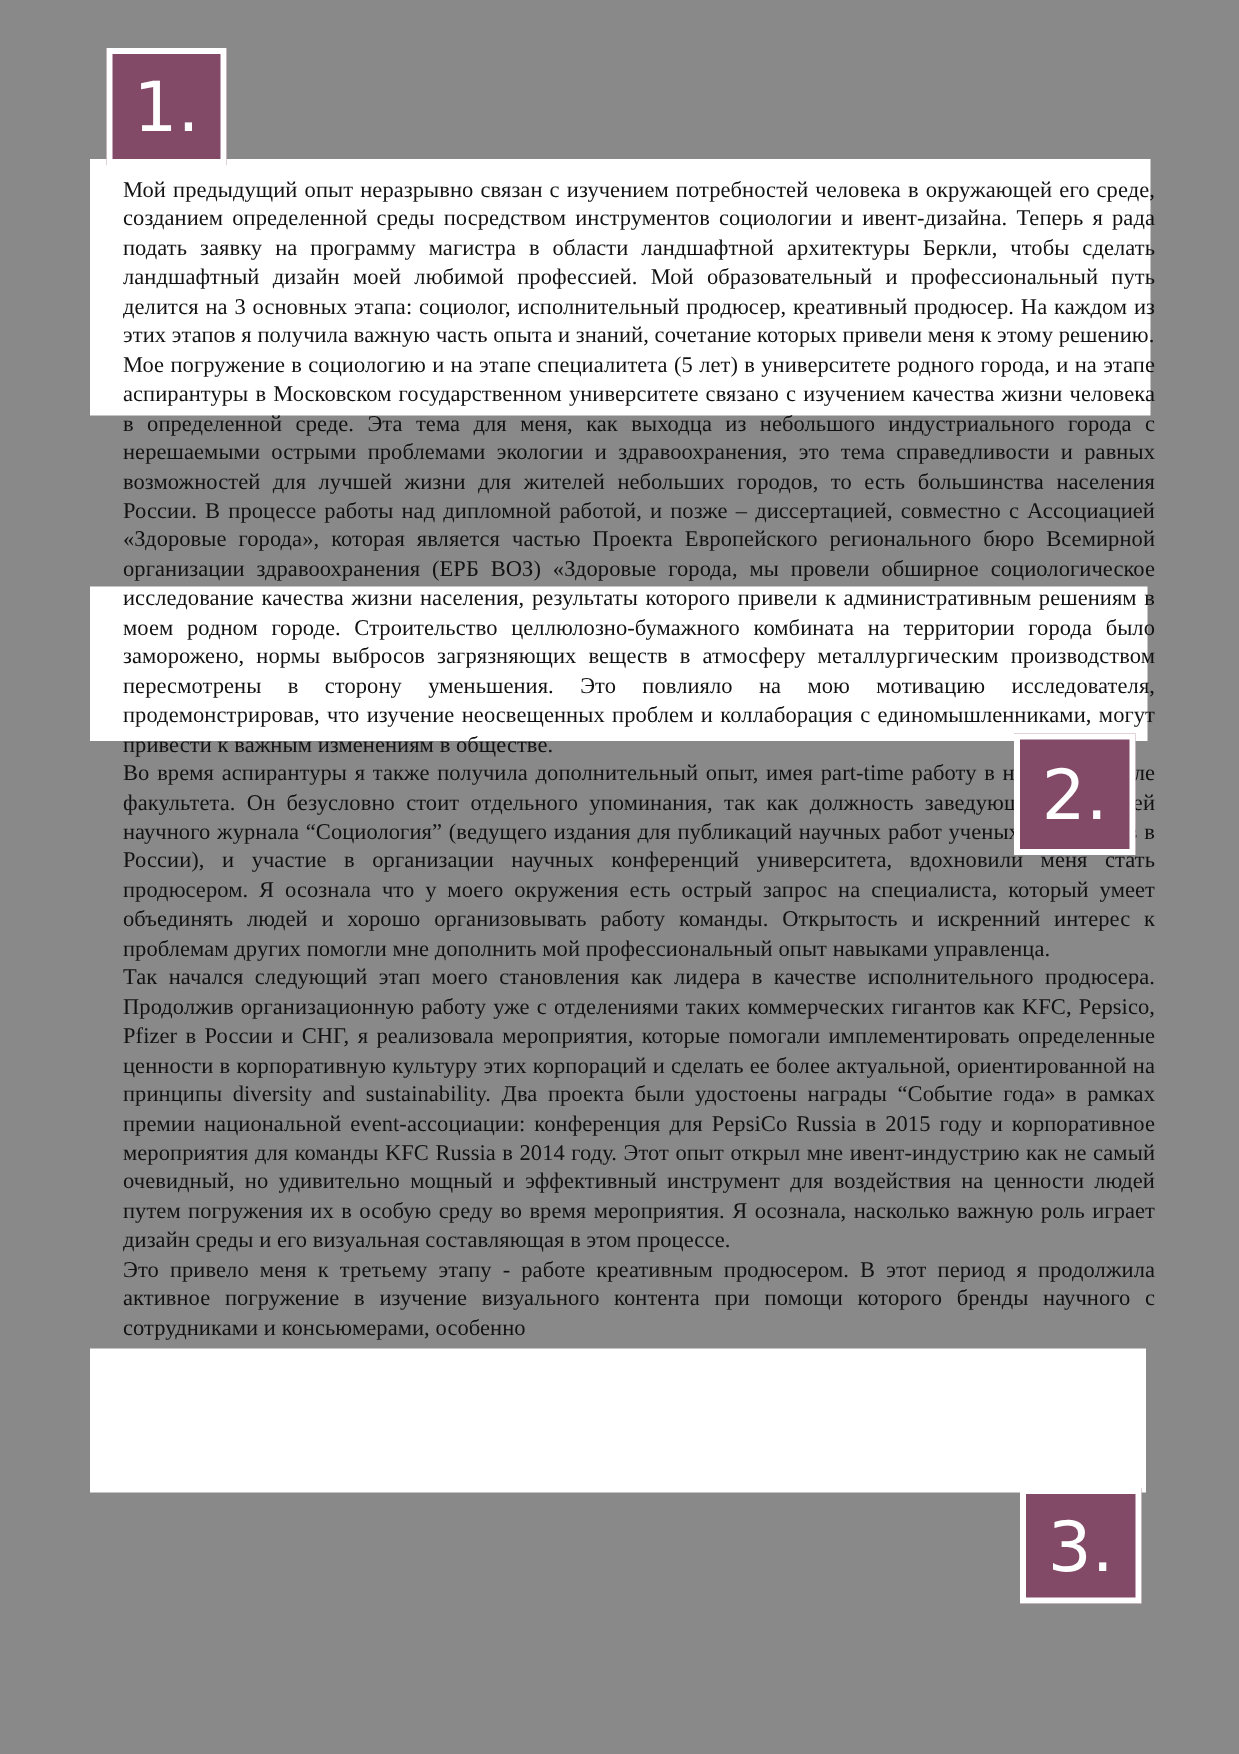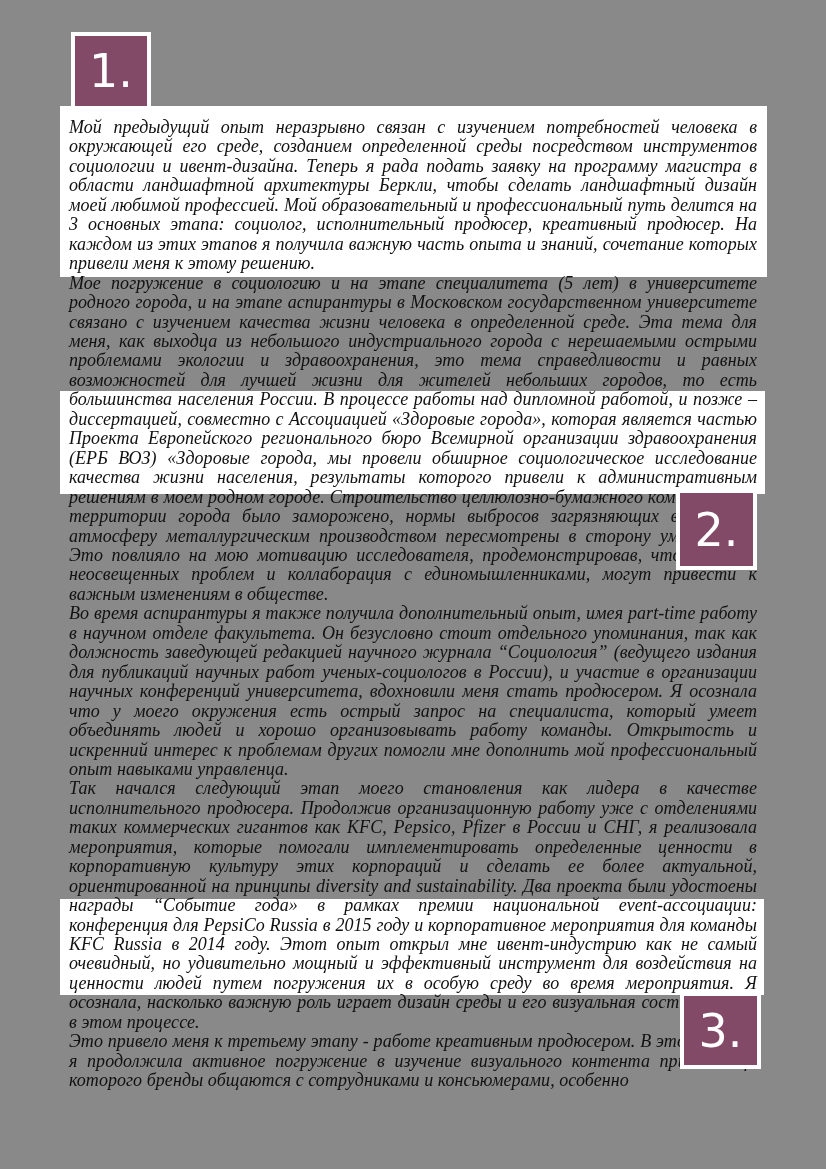--- a/index.html
+++ b/index.html
@@ -3,24 +3,24 @@
 <meta charset="utf-8">
 <style>
   html, body { margin:0; padding:0; }
   body {
     width:826px; height:1169px; overflow:hidden;
     background:#898989; position:relative;
     font-family:"DejaVu Serif","Liberation Serif",serif;
   }
   .hl { position:absolute; background:#ffffff; }
   .text {
-    position:absolute; left:69px; top:118px; width:688px;
+    position:absolute; left:82px; top:118px; width:688px;
     font-family:"Liberation Serif","DejaVu Serif",serif;
-    font-size:18px; line-height:19.45px; color:#111;
-    text-align:justify; letter-spacing:0.05px; z-index:2;font-style:italic;
+    font-size:15px; line-height:19.45px; color:#111;
+    text-align:justify; letter-spacing:0.05px; z-index:2;
   }
   .text p { margin:0; text-indent:0; }
   .badge {
     position:absolute; z-index:3; box-sizing:border-box;
     border:4px solid #ffffff; background:#834a68;
     color:#ffffff; display:flex; align-items:center; justify-content:center;
     font-family:"DejaVu Sans","Liberation Sans",sans-serif;
     font-size:46px; line-height:1;
   }
 </style>
@@ -29,21 +29,21 @@
 
 <div class="hl" style="left:60px;top:106px;width:707px;height:171px;"></div>
 <div class="hl" style="left:60px;top:391px;width:705px;height:103px;"></div>
 <div class="hl" style="left:60px;top:899px;width:704px;height:96px;"></div>
 
 <div class="text">
   <p>Мой предыдущий опыт неразрывно связан с изучением потребностей человека в окружающей его среде, созданием определенной среды посредством инструментов социологии и ивент-дизайна. Теперь я рада подать заявку на программу магистра в области ландшафтной архитектуры  Беркли, чтобы сделать ландшафтный дизайн моей любимой профессией. Мой образовательный и профессиональный путь делится на 3 основных этапа: социолог, исполнительный продюсер, креативный продюсер. На каждом из этих этапов я получила важную часть опыта и знаний, сочетание которых привели меня к этому решению.</p>
   <p>Мое погружение в социологию и на этапе специалитета (5 лет) в университете родного города, и на этапе аспирантуры в Московском государственном университете связано с изучением качества жизни человека в определенной среде. Эта тема для меня, как выходца из небольшого индустриального города с нерешаемыми острыми проблемами экологии и здравоохранения, это тема справедливости и равных возможностей для лучшей жизни для жителей небольших городов, то есть большинства населения  России. В  процессе работы над дипломной работой, и позже – диссертацией, совместно с Ассоциацией «Здоровые города», которая является частью Проекта Европейского регионального бюро Всемирной организации здравоохранения (ЕРБ ВОЗ) «Здоровые города, мы провели обширное социологическое исследование качества жизни населения, результаты которого привели к административным решениям в моем родном городе. Строительство целлюлозно-бумажного комбината на территории города было заморожено, нормы выбросов загрязняющих веществ в атмосферу металлургическим производством  пересмотрены в сторону уменьшения. Это повлияло на мою мотивацию исследователя, продемонстрировав, что изучение неосвещенных проблем и коллаборация с единомышленниками, могут привести к важным изменениям в обществе.</p>
   <p>Во время аспирантуры я также получила дополнительный опыт,  имея part-time работу в научном отделе факультета. Он безусловно стоит отдельного упоминания, так как должность заведующей редакцией научного журнала “Социология” (ведущего издания для публикаций научных работ ученых-социологов в России),  и участие в организации научных конференций университета, вдохновили меня стать продюсером. Я осознала что у моего окружения есть  острый запрос на специалиста, который умеет объединять людей и хорошо организовывать работу команды. Открытость и искренний интерес к проблемам других помогли мне дополнить мой профессиональный опыт навыками управленца.</p>
   <p>Так начался следующий этап моего становления как лидера в качестве исполнительного продюсера. Продолжив организационную работу уже с отделениями таких коммерческих гигантов как KFC, Pepsico, Pfizer в России и СНГ, я реализовала мероприятия, которые помогали имплементировать определенные ценности в корпоративную культуру этих корпораций и сделать ее более актуальной, ориентированной на принципы diversity and sustainability. Два проекта были удостоены награды “Событие года» в рамках премии национальной event-ассоциации: конференция для PepsiCo Russia в 2015 году и корпоративное мероприятия для команды  KFC Russia в 2014 году.  Этот опыт открыл мне ивент-индустрию как не самый очевидный, но удивительно  мощный и эффективный инструмент для воздействия на ценности людей путем погружения их в особую среду во время мероприятия.  Я осознала, насколько важную роль играет дизайн среды и его визуальная составляющая в этом процессе.</p>
-  <p>Это привело меня  к  третьему этапу - работе креативным продюсером. В этот период я продолжила активное погружение в изучение визуального контента при помощи которого бренды общаются с сотрудниками и консьюмерами, особенно</p>
+  <p>Это привело меня  к  третьему этапу - работе креативным продюсером. В этот период я продолжила активное погружение в изучение визуального контента при помощи которого бренды научного с сотрудниками и консьюмерами, особенно</p>
 </div>
 
 <div class="badge" style="left:71px;top:32px;width:80px;height:78px;">
   <span>1.</span>
 </div>
 <div class="badge" style="left:676px;top:489px;width:81px;height:81px;">
   <span>2.</span>
 </div>
 <div class="badge" style="left:680px;top:992px;width:81px;height:77px;">
   <span>3.</span>

